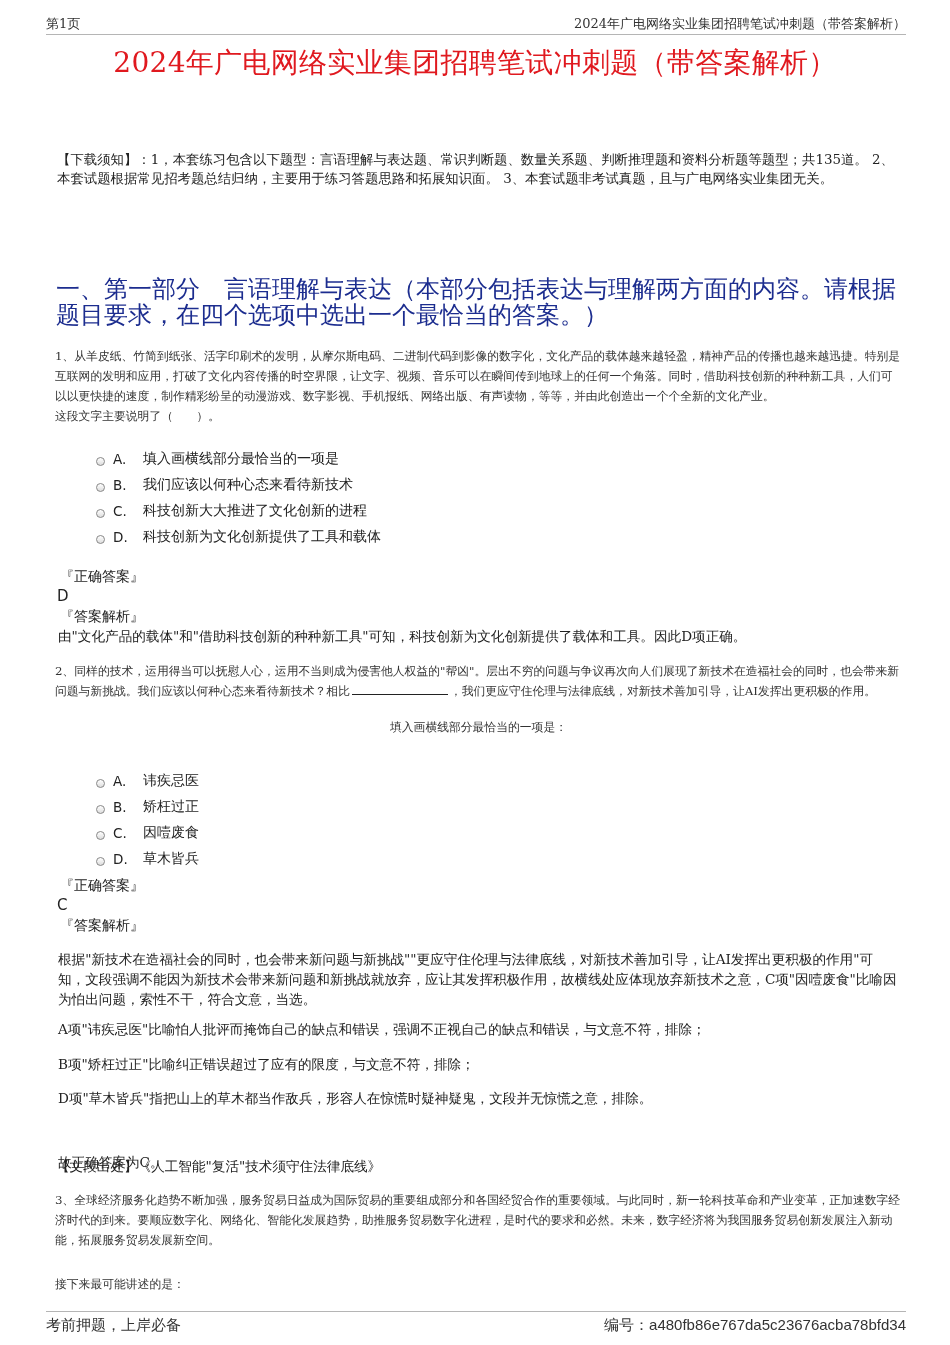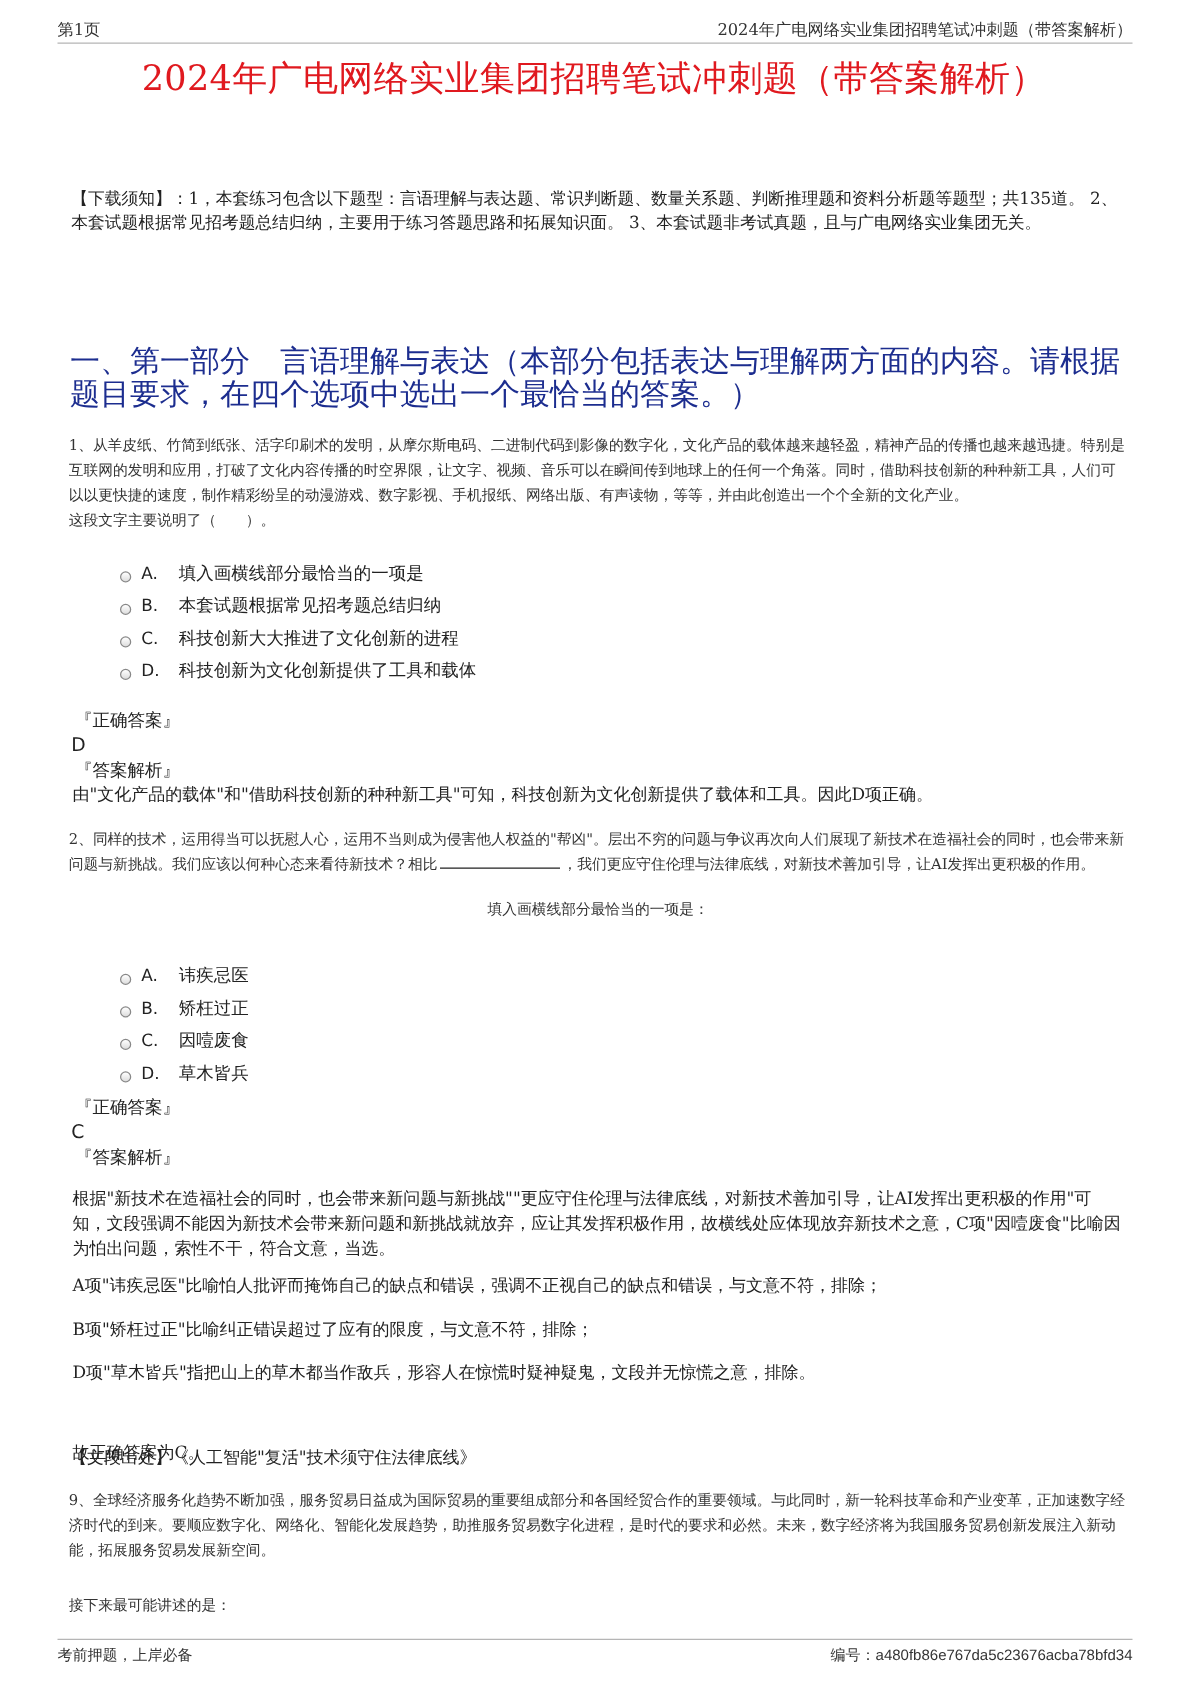--- a/index.html
+++ b/index.html
@@ -19,21 +19,21 @@
     .options { position: absolute; left: 96px; }
     .opt { height: 26px; display: flex; align-items: center; font-size: 14px; color: #222; cursor: pointer; }
     .radio { width: 9px; height: 9px; border: 1px solid #888; border-radius: 50%;
              background: linear-gradient(#fff, #ddd); margin-right: 8px; margin-top: 4px; box-sizing: border-box; }
     .opt-letter { font-family: "DejaVu Sans", sans-serif; width: 30px; font-size: 13.5px; }
     .label-block { position: absolute; left: 60px; font-size: 14px; color: #222; text-align: right; }
     .ans-letter { position: absolute; left: 57px; font-family: "DejaVu Sans", sans-serif; font-size: 15px; color: #222; }
     .expl { position: absolute; left: 58px; right: 50px; font-size: 13.6px; line-height: 20px; color: #222; }
     .blank { display: inline-block; width: 96px; border-bottom: 1px solid #222; height: 12px; margin: 0 2px; }
     .page-footer { position: absolute; left: 46px; right: 44px; top: 1311px; border-top: 1px solid #b5b5b5;
-                   font-size: 12px; color: #333; height: 22px; }
+                   font-size: 15px; color: #333; height: 22px; }
     .page-footer .left { position: absolute; left: 0; top: 4px; }
     .page-footer .right { position: absolute; right: 0; top: 4px; }
     .serial { font-family: "Liberation Sans", sans-serif; }
   </style>
 </head>
 <body>
 
 <div class="page-header">
   <span class="left">第1页</span>
   <span class="right">2024年广电网络实业集团招聘笔试冲刺题（带答案解析）</span>
@@ -52,21 +52,21 @@
 
 <div class="options" style="top:446px;">
   <div class="opt">
     <span class="radio"></span>
     <span class="opt-letter">A.</span>
     <span>填入画横线部分最恰当的一项是</span>
   </div>
   <div class="opt">
     <span class="radio"></span>
     <span class="opt-letter">B.</span>
-    <span>本套试题根据常见招考题总结归纳</span>
+    <span>我们应该以何种心态来看待新技术</span>
   </div>
   <div class="opt">
     <span class="radio"></span>
     <span class="opt-letter">C.</span>
     <span>科技创新大大推进了文化创新的进程</span>
   </div>
   <div class="opt">
     <span class="radio"></span>
     <span class="opt-letter">D.</span>
     <span>科技创新为文化创新提供了工具和载体</span>
@@ -110,20 +110,20 @@
 <div class="ans-letter" style="top:896px;">C</div>
 <div class="label-block" style="top:917px;">『答案解析』</div>
 <div class="expl" style="top:949px;">根据"新技术在造福社会的同时，也会带来新问题与新挑战""更应守住伦理与法律底线，对新技术善加引导，让AI发挥出更积极的作用"可知，文段强调不能因为新技术会带来新问题和新挑战就放弃，应让其发挥积极作用，故横线处应体现放弃新技术之意，C项"因噎废食"比喻因为怕出问题，索性不干，符合文意，当选。</div>
 <div class="expl" style="top:1019px;">A项"讳疾忌医"比喻怕人批评而掩饰自己的缺点和错误，强调不正视自己的缺点和错误，与文意不符，排除；</div>
 <div class="expl" style="top:1054px;">B项"矫枉过正"比喻纠正错误超过了应有的限度，与文意不符，排除；</div>
 <div class="expl" style="top:1088px;">D项"草木皆兵"指把山上的草木都当作敌兵，形容人在惊慌时疑神疑鬼，文段并无惊慌之意，排除。</div>
 <div class="expl" style="top:1152px;">故正确答案为C。</div>
 <div class="expl" style="top:1156px;left:56px;">【文段出处】《人工智能"复活"技术须守住法律底线》</div>
 
 <div class="q" style="top:1190px;">
-  <div>9、全球经济服务化趋势不断加强，服务贸易日益成为国际贸易的重要组成部分和各国经贸合作的重要领域。与此同时，新一轮科技革命和产业变革，正加速数字经济时代的到来。要顺应数字化、网络化、智能化发展趋势，助推服务贸易数字化进程，是时代的要求和必然。未来，数字经济将为我国服务贸易创新发展注入新动能，拓展服务贸易发展新空间。</div>
+  <div>3、全球经济服务化趋势不断加强，服务贸易日益成为国际贸易的重要组成部分和各国经贸合作的重要领域。与此同时，新一轮科技革命和产业变革，正加速数字经济时代的到来。要顺应数字化、网络化、智能化发展趋势，助推服务贸易数字化进程，是时代的要求和必然。未来，数字经济将为我国服务贸易创新发展注入新动能，拓展服务贸易发展新空间。</div>
   <div style="margin-top:24px;">接下来最可能讲述的是：</div>
 </div>
 
 <div class="page-footer">
   <span class="left">考前押题，上岸必备</span>
   <span class="right"><span>编号：</span><span class="serial">a480fb86e767da5c23676acba78bfd34</span></span>
 </div>
 
 </body></html>

